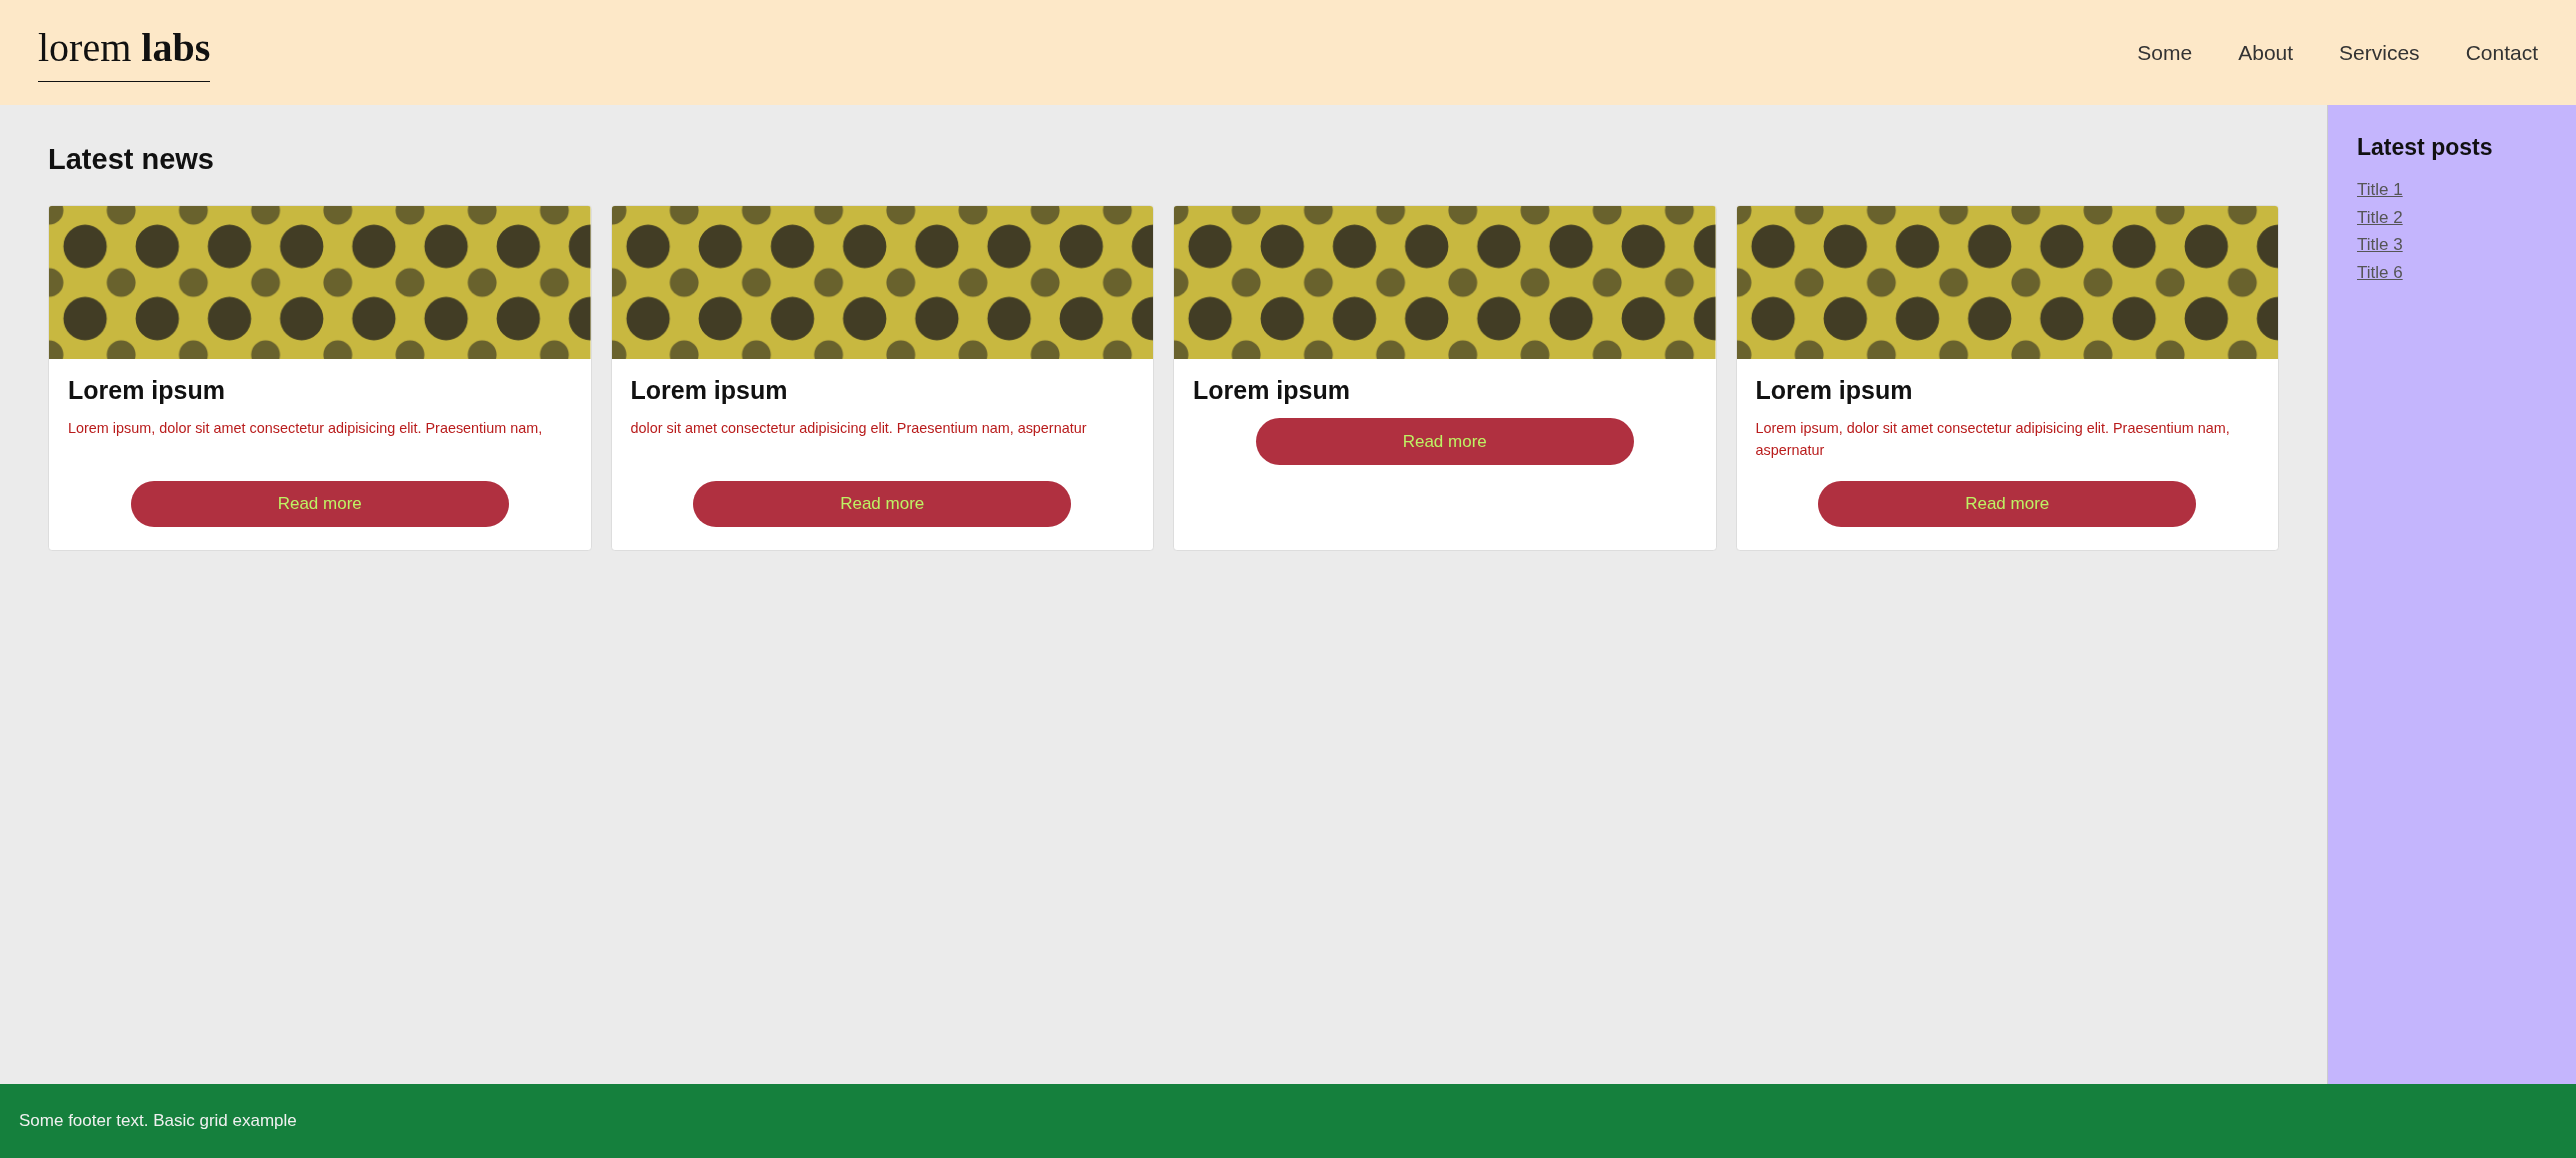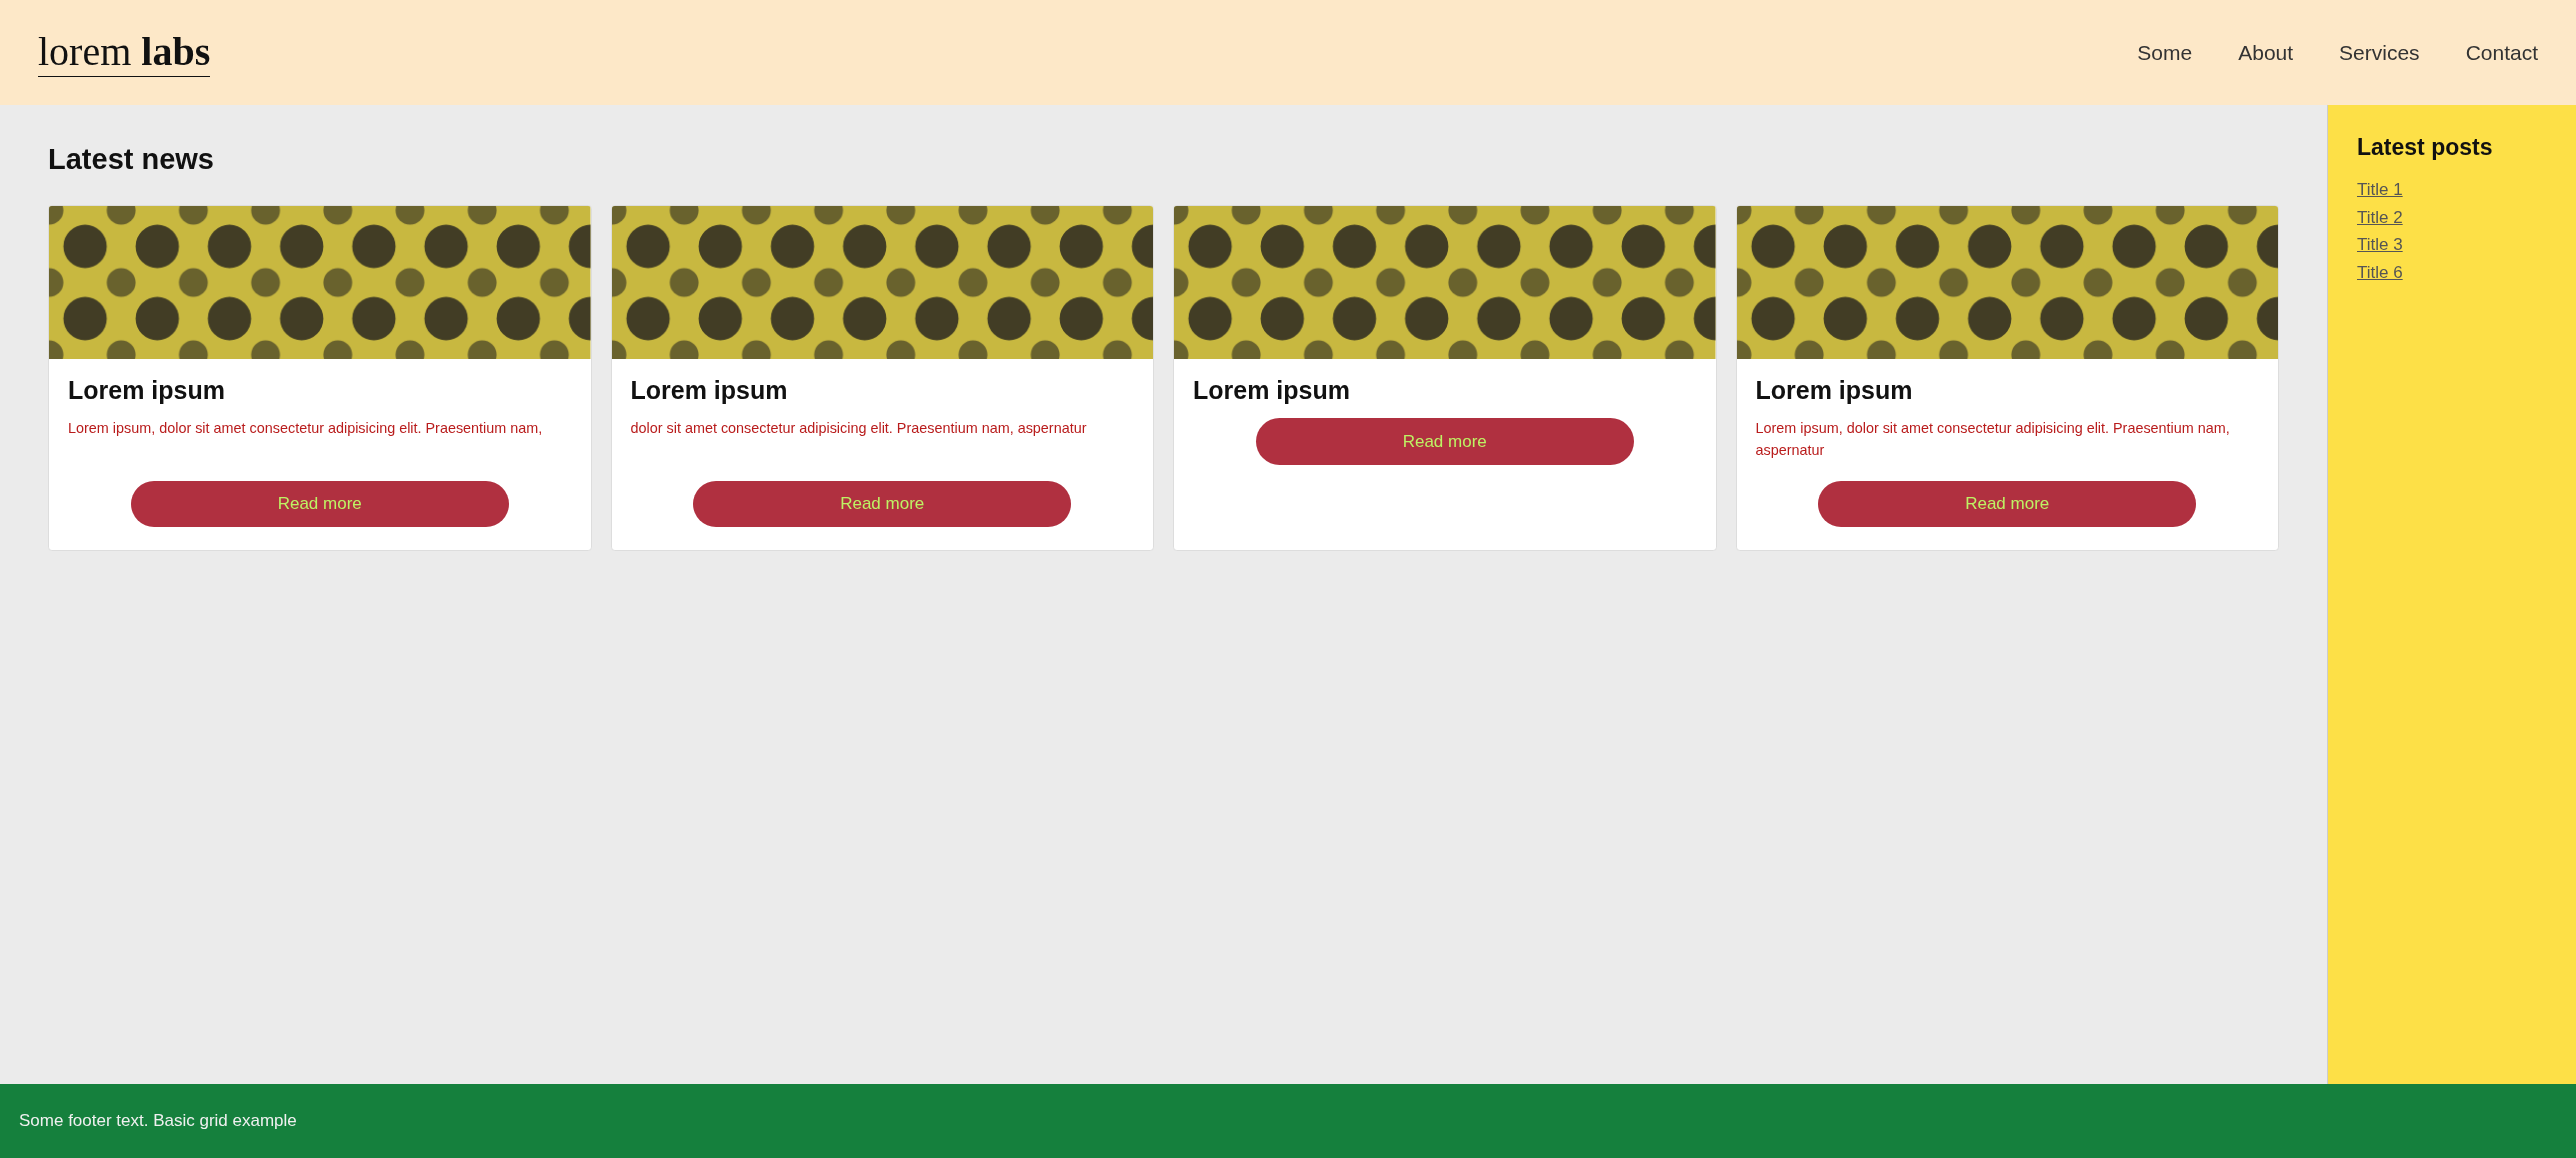--- a/index.html
+++ b/index.html
@@ -24,21 +24,21 @@
       display: flex;
       align-items: center;
       justify-content: space-between;
     }
 
     .logo {
       font-size: 40px;
       font-weight: normal;
       color: #111;
       border-bottom: 1.9px solid #111;
-      padding-bottom: 1px;
+      padding-bottom: 10px;
     }
 
     .logo-bold {
       font-weight: 900;
     }
 
     .nav {
       display: flex;
       gap: 46px;
       align-items: center;
@@ -58,21 +58,21 @@
       background-color: #ebebeb;
     }
 
     .content-area {
       flex: 1;
       padding: 38px 48px;
     }
 
     .sidebar {
       width: 249px;
-      background-color: #fde047;
+      background-color: #c4b5fd;
       padding: 29px 29px;
       border-left: 1px solid #ccc;
     }
 
     
     .section-title {
       font-size: 29px;
       font-weight: 900;
       color: #111;
       margin-bottom: 29px;

